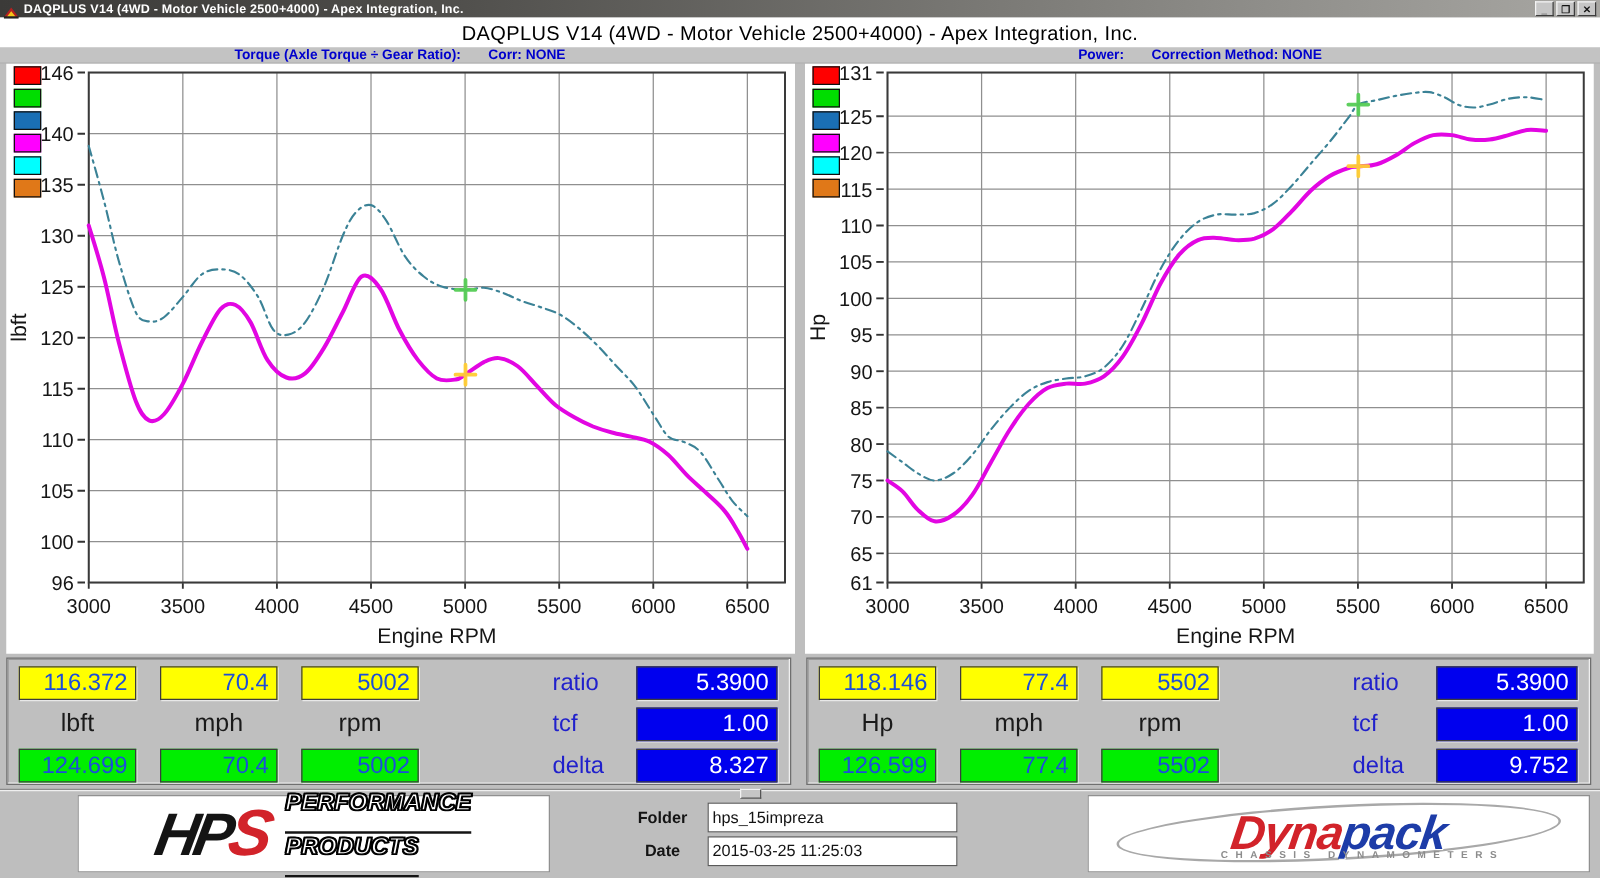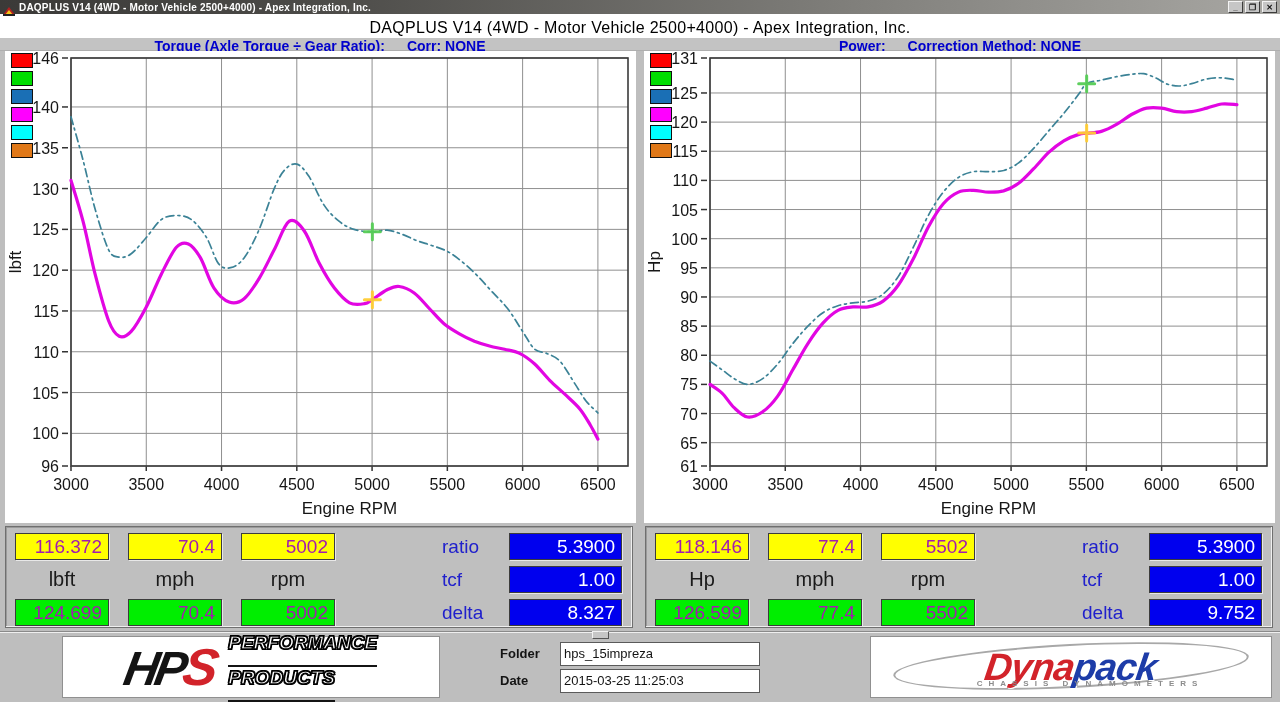--- a/index.html
+++ b/index.html
@@ -14,39 +14,39 @@
   .titlebar-text { color:#fff; font-size:10px; font-weight:bold; white-space:nowrap; letter-spacing:.2px; }
   .win-buttons { margin-left:auto; display:flex; gap:2px; }
   .winbtn { width:15px; height:12px; font-size:8px; font-weight:bold; line-height:9px;
     background:#c6c6c6; border:1px solid; border-color:#f4f4f4 #3c3c3c #3c3c3c #f4f4f4;
     color:#111; font-family:"Liberation Sans",sans-serif; padding:0; cursor:default; }
 
   
   .main-title { height:24px; background:#fff; text-align:center; font-size:16px; color:#000;
     padding-top:5px; letter-spacing:.3px; white-space:nowrap; }
   .header-strip { height:13px; display:flex; background:#c3c3c3; border-bottom:1px solid #aeaeae; }
-  .header-half { width:50%; display:flex; justify-content:center; align-items:flex-start; gap:22px;
-    font-size:14px; font-weight:bold; color:#0000cd; white-space:nowrap; }
+  .header-half { width:50%; display:flex; justify-content:center; align-items:flex-end; gap:22px;
+    font-size:11px; font-weight:bold; color:#0000cd; white-space:nowrap; }
 
   
   .charts-row { display:flex; gap:8px; padding:0 5px; height:472px; background:#bebebe; }
   .chart-panel { width:631px; height:472px; background:#fff; position:relative; }
   .legend { position:absolute; left:6px; top:2px; }
   .swatch { width:22px; height:15px; border:1px solid #101010; margin-bottom:3px; }
   svg text.tick { font:16px "Liberation Sans",sans-serif; fill:#161616; }
   svg text.axis-label { font:17px "Liberation Sans",sans-serif; fill:#161616; }
 
   
   .readouts-row { height:108px; display:flex; gap:12px; padding:3px 5px; background:#bebebe; }
   .readout-panel { width:628px; background:#bfbfbf; border:1px solid #6f6f6f;
     box-shadow:inset -1px -1px 0 #efefef, inset 1px 1px 0 #9a9a9a; padding:6px 10px 6px 9px; }
   .ro-grid { display:grid; grid-template-columns:94px 94px 94px 1fr 113px;
     column-gap:19px; row-gap:6px; align-items:center; }
   .val-box { height:27px; font-size:19px; text-align:right; padding:2px 6px 0 2px;
-    border:1px solid #3c3c3c; box-shadow:1px 1px 0 #e8e8e8; color:#a21caf; white-space:nowrap; }
+    border:1px solid #3c3c3c; box-shadow:1px 1px 0 #e8e8e8; color:#1d4ed8; white-space:nowrap; }
   .val-yellow { background:#ffff00; }
   .val-green { background:#00ee00; }
   .val-blue { background:#0000ee; color:#fff; }
   .unit-label { text-align:center; font-size:20px; color:#1a1a1a; }
   .side-label { font-size:19px; color:#2020cc; padding-left:88px; }
 
   
   .footer { height:71px; background:#bebebe; border-top:1px solid #8a8a8a;
     box-shadow:inset 0 1px 0 #efefef; display:flex; align-items:center; position:relative; padding:4px 0; }
   .splitter-grip { position:absolute; left:592px; top:-1px; width:17px; height:8px;
@@ -58,22 +58,22 @@
     letter-spacing:-4px; line-height:1; white-space:nowrap; }
   .hps-hp { font-size:48px; color:#141414; }
   .hps-s { font-size:52px; color:#d2232a; }
   .hps-tag { font-style:italic; font-weight:bold; font-size:19px; line-height:1.15;
     color:#fff; -webkit-text-stroke:1.3px #000;
     text-shadow:-1px -1px 0 #000,1px -1px 0 #000,-1px 1px 0 #000,1px 1px 0 #000;
     white-space:nowrap; }
   .hps-tag .tagline { border-bottom:2px solid #141414; display:inline-block; padding-bottom:11px; }
   .fields-panel { margin-left:60px; display:flex; flex-direction:column; gap:3px; }
   .field-row { display:flex; align-items:center; }
-  .field-label { width:60px; text-align:left; font-size:13px; font-weight:bold; color:#141414;
-    }
+  .field-label { width:60px; text-align:center; font-size:13px; font-weight:bold; color:#141414;
+    margin-right:6px; }
   .field-input { width:200px; height:24px; font-size:13px; font-family:"Liberation Sans",sans-serif;
     border:1px solid #5a5a5a; padding:0 3px; background:#fff; color:#141414; }
   .dynapack-panel { width:402px; margin-left:auto; margin-right:8px; position:relative; }
   .dyna-ellipse { position:absolute; left:22px; top:7px; width:356px; height:44px;
     border:2px solid #a8a8a8; border-radius:50%; transform:rotate(-3deg); }
   .dyna-mark { font-style:italic; font-weight:bold; font-size:38px; transform:skewX(-8deg);
     letter-spacing:-1px; line-height:1; position:relative; z-index:2; }
   .dyna-red { color:#d2232a; text-shadow:1px 1px 0 #fff; }
   .dyna-blue { color:#1d3ca8; text-shadow:1px 1px 0 #fff; }
   .dyna-sub { position:absolute; z-index:3; bottom:9px; left:0; width:100%; text-align:center;

